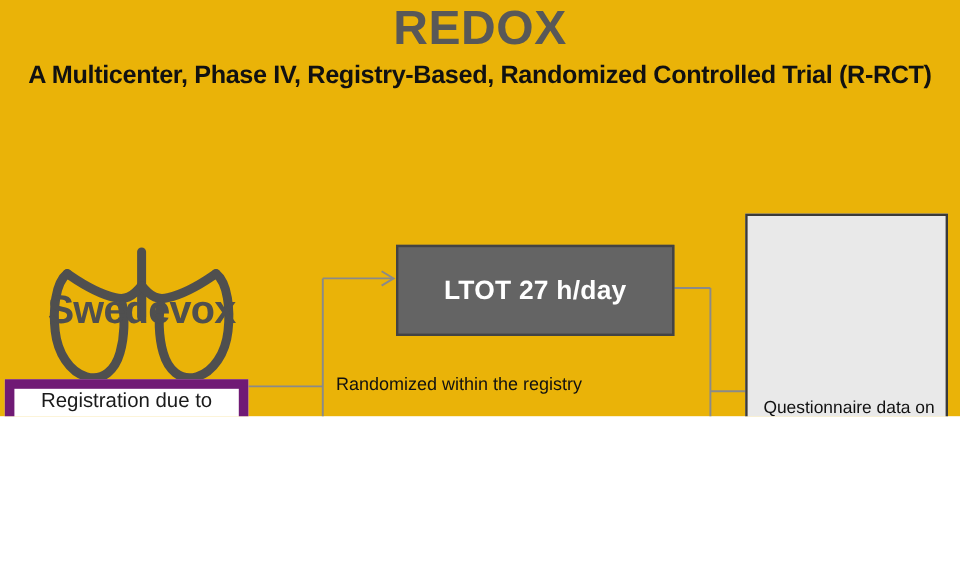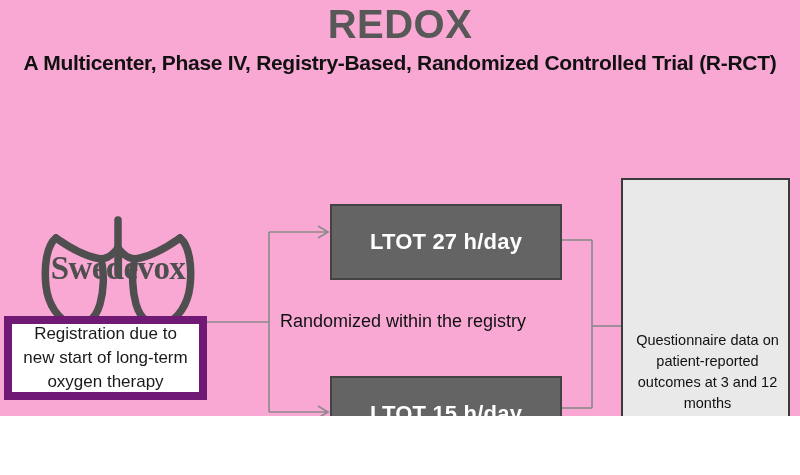--- a/index.html
+++ b/index.html
@@ -7,22 +7,22 @@
     padding: 0;
     background: #ffffff;
   }
   body {
     font-family: "Liberation Sans", sans-serif;
     -webkit-font-smoothing: antialiased;
   }
   #figure {
     position: relative;
     width: 800px;
-    height: 416px;
-    background: #f9a8d4;
+    height: 347px;
+    background: #eab308;
     overflow: hidden;
   }
 
   
   #title {
     position: absolute;
     left: 0;
     top: 2px;
     width: 800px;
     text-align: center;
@@ -43,24 +43,23 @@
     color: #111111;
     letter-spacing: -0.3px;
     line-height: 26px;
     white-space: nowrap;
   }
 
   
   #logo {
     position: absolute;
     left: 38px;
-    top: 212px;
+    top: 202px;
     width: 160px;
     height: 122px;
-    font-family: Liberation Serif, serif;
   }
   #logo svg { display: block; }
   #logo-word {
     position: absolute;
     left: 0;
     top: 38px;
     width: 160px;
     text-align: center;
     font-size: 33px;
     font-weight: bold;
@@ -110,21 +109,21 @@
   #arm-box-24 { top: 204px; }
   #arm-box-15 { top: 376px; }
 
   
   #randomization-label {
     position: absolute;
     left: 280px;
     top: 308px;
     width: 300px;
     text-align: left;
-    font-size: 18px;
+    font-size: 15px;
     color: #111111;
     line-height: 26px;
     white-space: nowrap;
   }
 
   
   #outcomes-panel {
     position: absolute;
     left: 621px;
     top: 178px;

